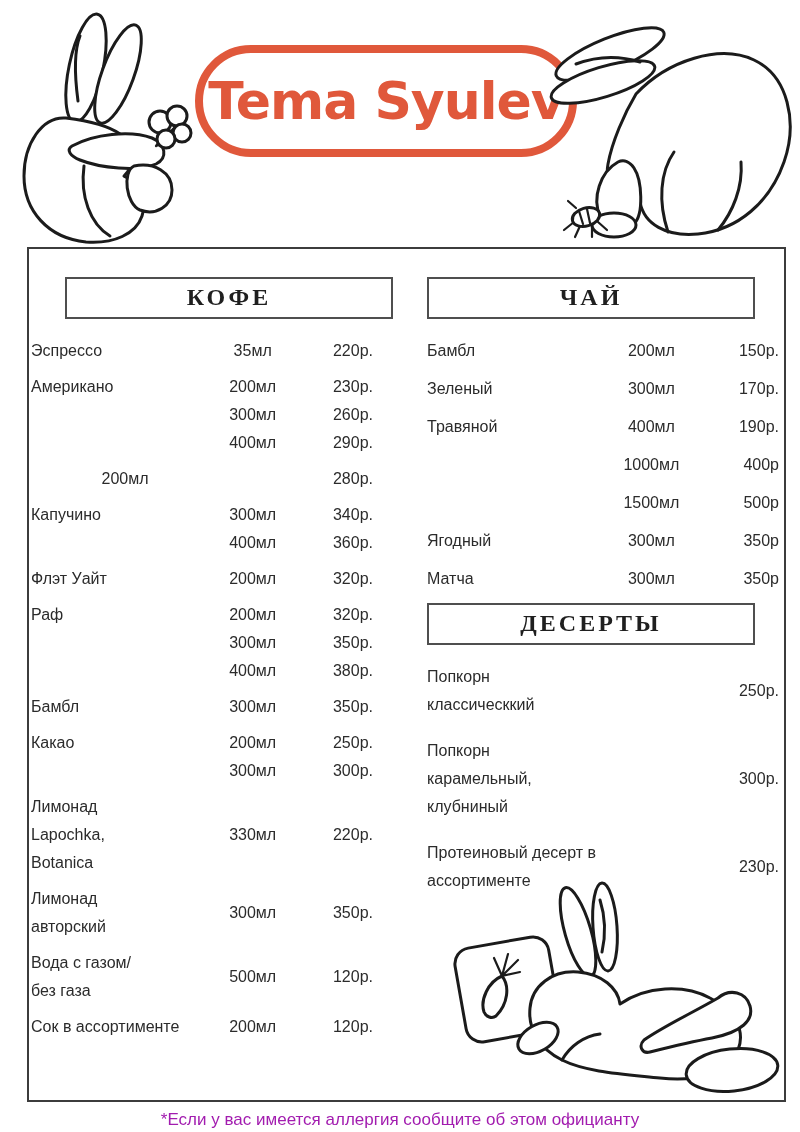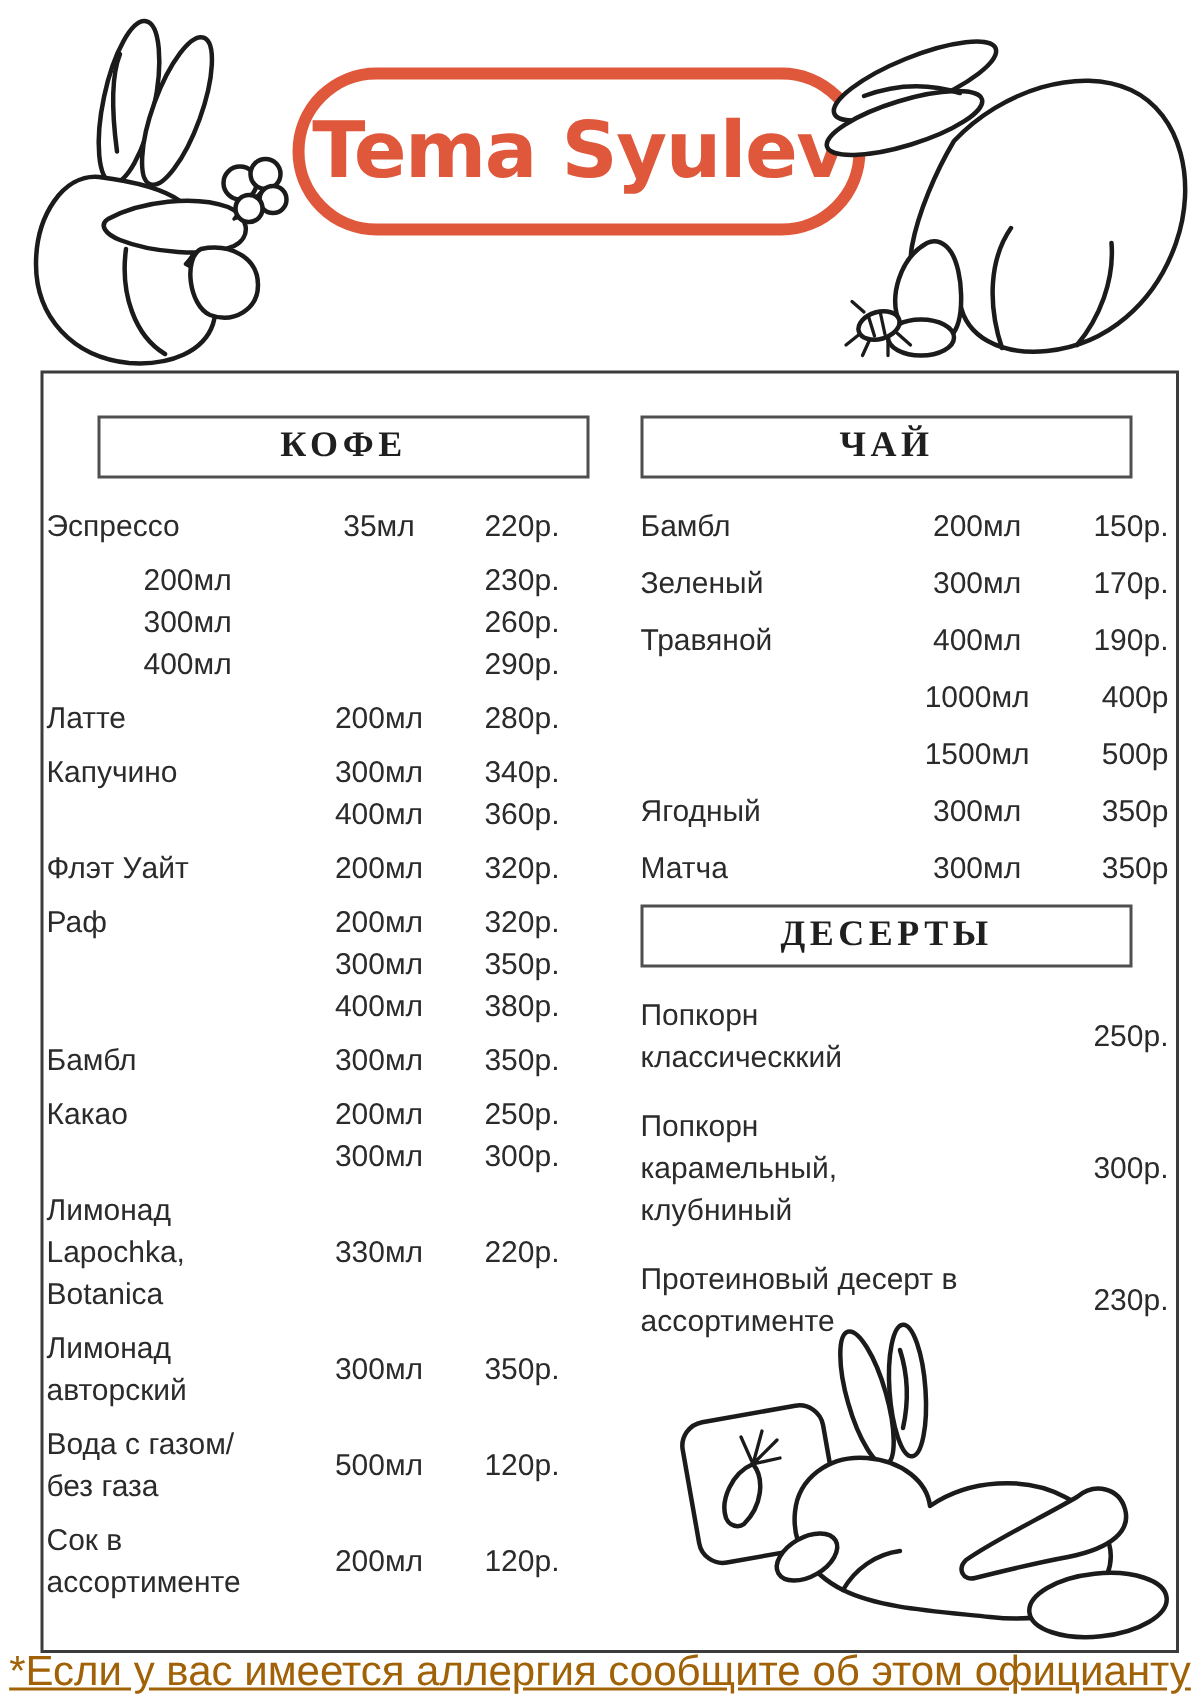--- a/index.html
+++ b/index.html
@@ -46,35 +46,35 @@
     box-sizing:border-box; width:328px; border:2px solid #4f4f4f;
     text-align:center; padding:5px 0 6px 0; margin:0 0 18px 0; background:#fff;
   }
   .col-left .section-header { margin-left:34px; }
   .section-title {
     font-family:"Liberation Serif", serif; font-weight:bold;
     font-size:24px; letter-spacing:3px; color:#1f1f1f;
   }
 
   
-  .menu-item { display:flex; margin-bottom:8px; font-size:20px; line-height:28px; }
+  .menu-item { display:flex; margin-bottom:8px; font-size:16px; line-height:28px; }
   .col-right .menu-item { margin-bottom:10px; }
   .col-right .menu-section + .menu-section .menu-item { margin-bottom:18px; }
   .item-name { width:176px; white-space:pre-line; }
   .item-rows { flex:1; display:flex; flex-direction:column; justify-content:center; }
   .item-row  { display:flex; }
   .vol   { width:55%; text-align:center; }
   .price { flex:1; text-align:right; }
   .menu-item.no-vol .item-name { flex:1; width:auto; }
   .menu-item.no-vol .item-rows { flex:none; width:100px; }
 
   
   .allergy-note {
     position:absolute; left:0; bottom:2px; width:100%;
-    text-align:center; font-size:28px; color:#a16207; z-index:1;text-decoration:underline;
+    text-align:center; font-size:17px; color:#a21caf; z-index:1;
   }
 </style>
 </head>
 <body>
 
 <div class="page">
 
   <svg id="bunny-left" class="illu" width="180" height="240" viewBox="0 0 180 240">
     <g>
       <ellipse class="ln" cx="72" cy="62" rx="17" ry="55" transform="rotate(12 72 62)"></ellipse>
@@ -125,37 +125,37 @@
           <div class="menu-item">
             <div class="item-name">Эспрессо</div>
             <div class="item-rows">
               <div class="item-row">
                 <div class="vol">35мл</div>
                 <div class="price">220р.</div>
               </div>
             </div>
           </div>
           <div class="menu-item">
+            <div class="item-name">Американо</div>
             <div class="item-rows">
               <div class="item-row">
                 <div class="vol">200мл</div>
                 <div class="price">230р.</div>
               </div>
               <div class="item-row">
                 <div class="vol">300мл</div>
                 <div class="price">260р.</div>
               </div>
               <div class="item-row">
                 <div class="vol">400мл</div>
                 <div class="price">290р.</div>
               </div>
             </div>
           </div>
           <div class="menu-item">
-            <div class="item-name">Латте</div>
             <div class="item-rows">
               <div class="item-row">
                 <div class="vol">200мл</div>
                 <div class="price">280р.</div>
               </div>
             </div>
           </div>
           <div class="menu-item">
             <div class="item-name">Капучино</div>
             <div class="item-rows">

